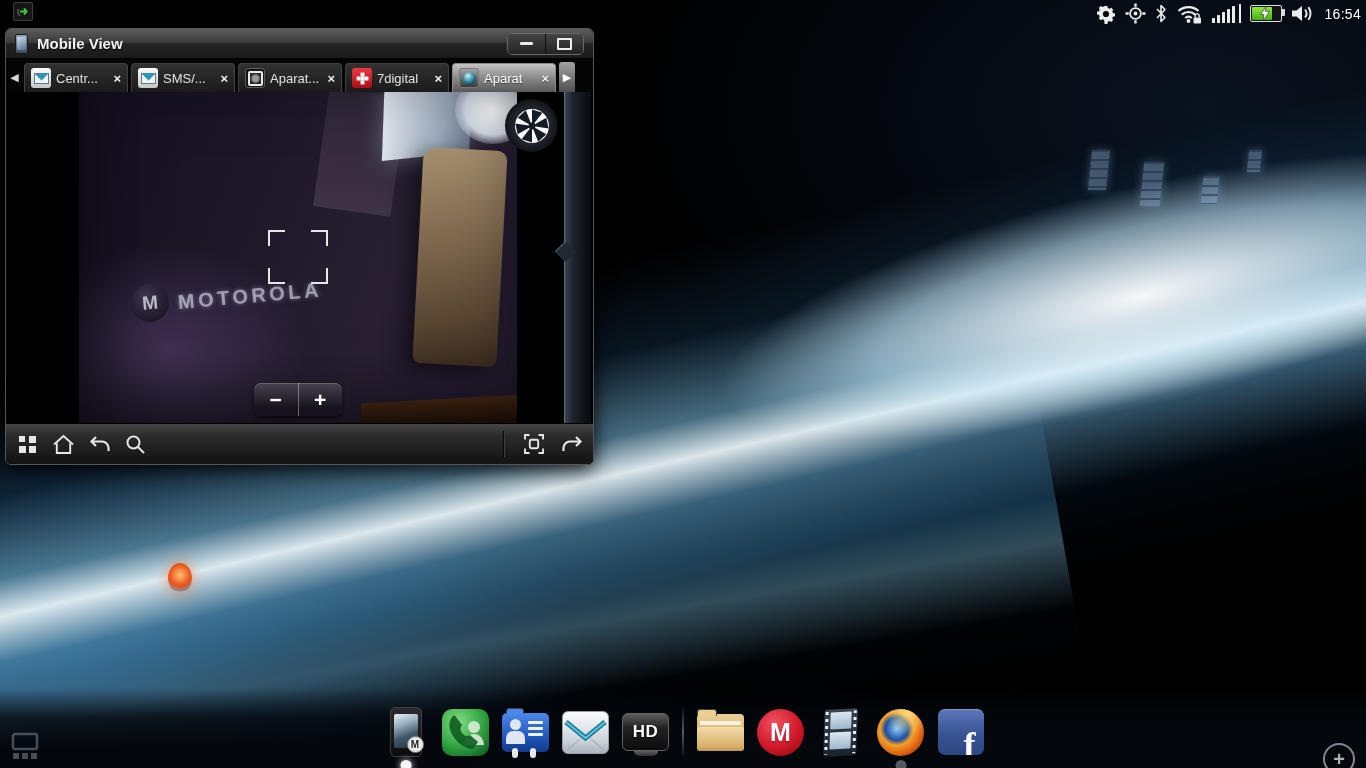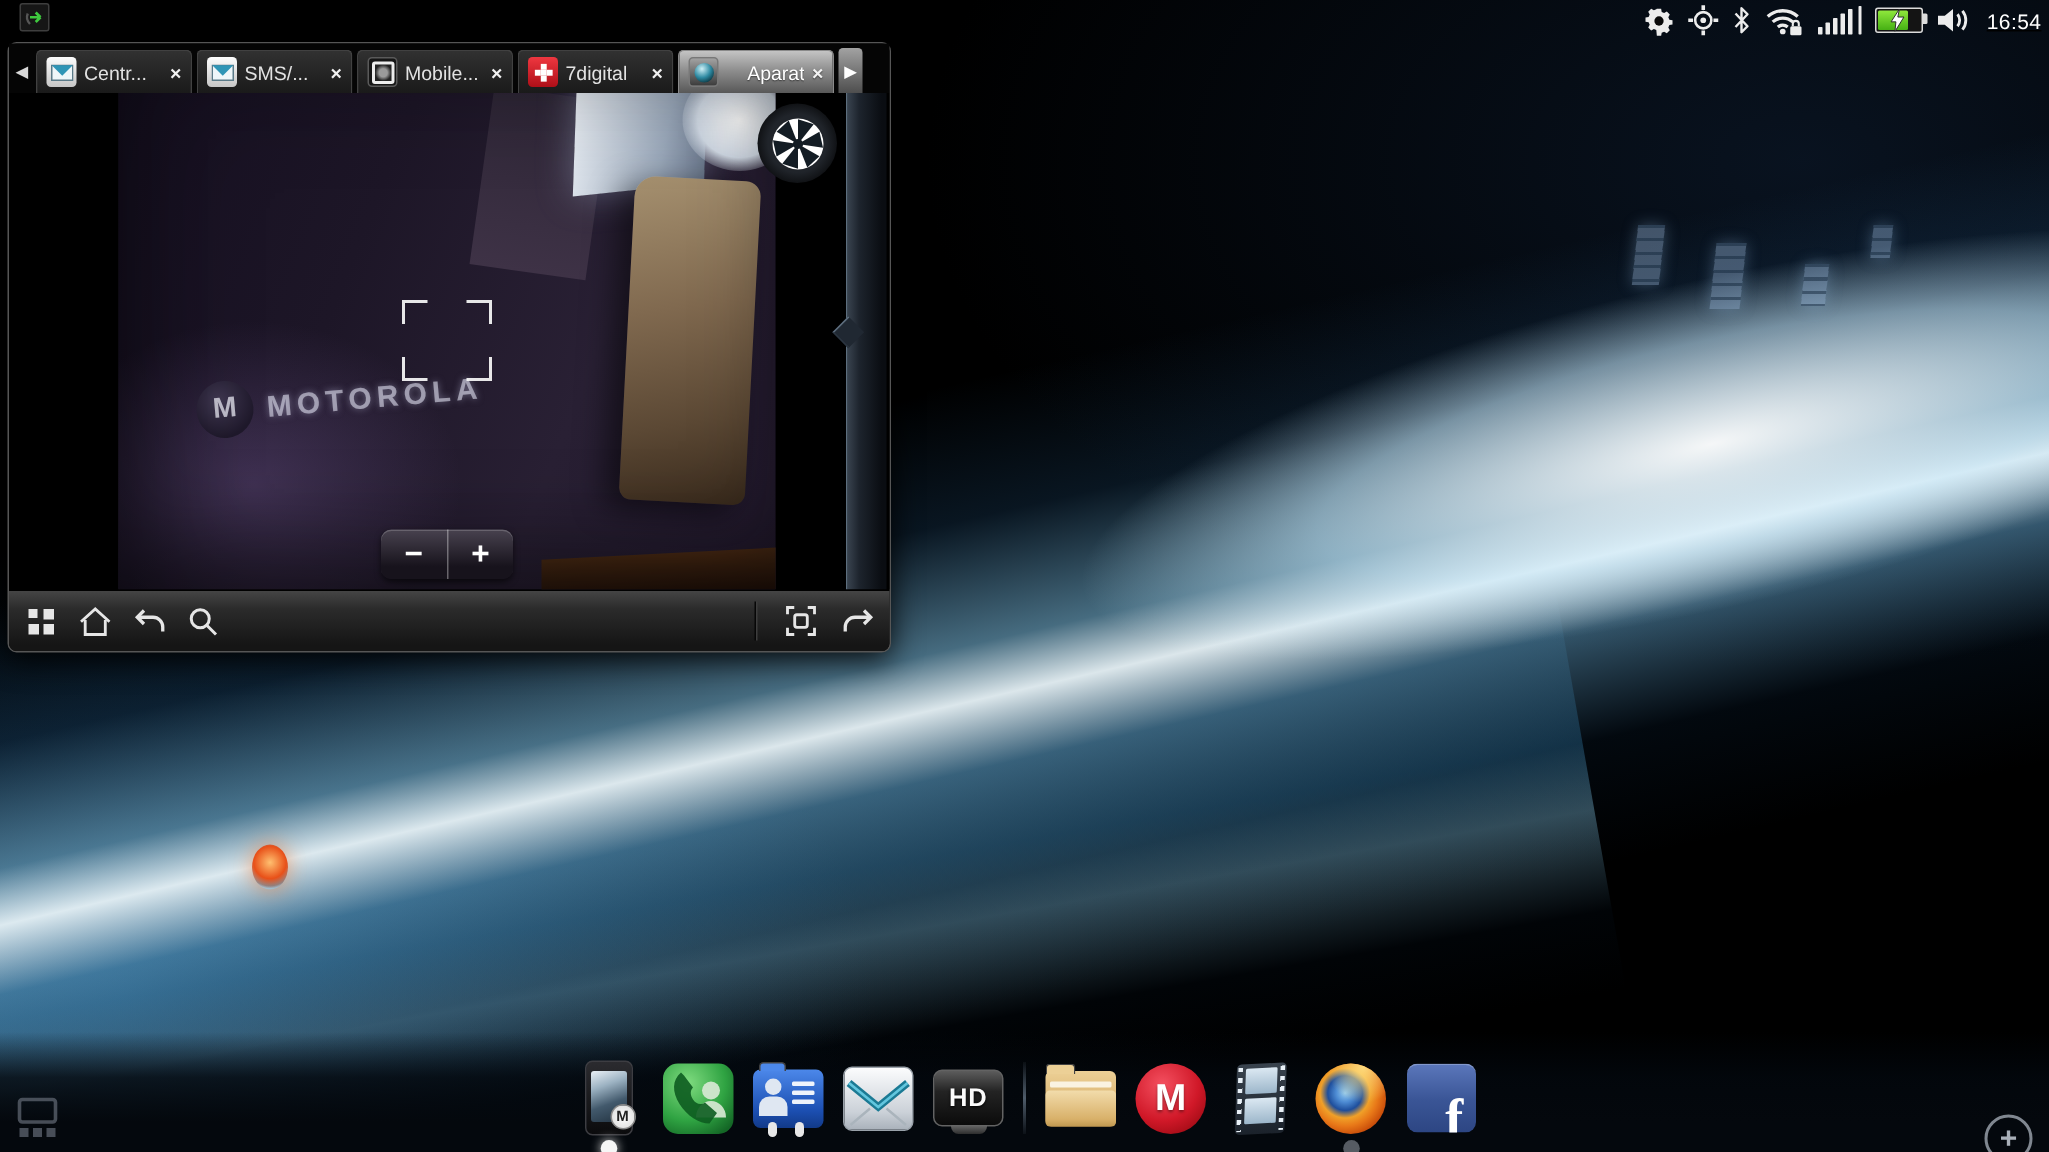--- a/index.html
+++ b/index.html
@@ -72,21 +72,21 @@
 
   
   .tabbar{height:33px;background:#050505;display:flex;align-items:flex-end;padding:0 2px;gap:3px;}
   .tab-scroll{width:13px;height:30px;display:flex;align-items:center;justify-content:center;
     color:#d8d8d8;font-size:11px;}
   .tab-scroll.right{width:16px;background:linear-gradient(#a2a2a2,#4e4e4e);border-radius:3px 3px 0 0;color:#fff;}
   .tab{flex:0 0 auto;width:104px;height:29px;display:flex;align-items:center;gap:5px;padding:0 6px;
     background:linear-gradient(#313131,#1a1a1a);border:1px solid #414141;border-bottom:none;
     border-radius:4px 4px 0 0;color:#e2e2e2;font-size:13px;box-sizing:border-box;}
   .tab.active{background:linear-gradient(#c4c4c4 0%,#8c8c8c 48%,#585858 100%);color:#fff;
-    border-color:#8a8a8a;text-shadow:0 1px 1px rgba(0,0,0,0.55);text-align:right;}
+    border-color:#8a8a8a;text-shadow:0 1px 1px rgba(0,0,0,0.55);}
   .tab .t-label{flex:1;white-space:nowrap;overflow:hidden;}
   .tab .t-close{font-size:13px;font-weight:bold;color:#f2f2f2;line-height:1;}
   .t-ico{width:20px;height:20px;border-radius:3px;flex:0 0 auto;display:flex;align-items:center;justify-content:center;box-sizing:border-box;}
   .t-ico.email{background:linear-gradient(#fdfdfd,#c6c6c6);}
   .t-ico.frame{background:#161616;border:1px solid #5a5a5a;}
   .t-ico.frame span{display:block;width:11px;height:11px;border:2px solid #ececec;border-radius:2px;
     background:radial-gradient(circle,#9a9a9a 35%,#222 70%);}
   .t-ico.sevend{background:linear-gradient(#ef3740,#ae0f18);}
   .t-ico.cam{background:linear-gradient(#a2a2a2,#3c3c3c);border:1px solid #787878;}
   .t-ico.cam span{display:block;width:13px;height:13px;border-radius:50%;
@@ -291,20 +291,32 @@
         <svg width="24" height="17" viewBox="0 0 24 17">
           <polygon points="1,5.5 5.5,5.5 11,1 11,16 5.5,11.5 1,11.5" fill="#ececec"></polygon>
           <path d="M14 4.5a6.3 6.3 0 0 1 0 8 M17.3 2.2a10 10 0 0 1 0 12.6" stroke="#ececec" stroke-width="1.9" fill="none"></path>
         </svg>
       </span>
       <span class="sb-time">16:54</span>
     </div>
   </div>
 
   <div class="mv-window">
+    <div class="titlebar">
+      <span class="tb-phone"></span>
+      <span class="tb-title">Mobile View</span>
+      <div class="win-btns">
+        <div class="win-btn">
+            <span class="g-min"></span>
+          </div>
+        <div class="win-btn">
+            <span class="g-max"></span>
+          </div>
+      </div>
+    </div>
 
     <div class="tabbar">
       <div class="tab-scroll">◀</div>
 
       <div class="tab">
         <span class="t-ico email">
           <svg width="15" height="11" viewBox="0 0 15 11">
             <rect x="0.5" y="0.5" width="14" height="10" fill="#eef6f9" stroke="#5a7a88" stroke-width="1"></rect>
             <polygon points="0.5,0.5 14.5,0.5 7.5,7.5" fill="#2f95b6"></polygon>
           </svg>
@@ -321,21 +333,21 @@
           </svg>
         </span>
         <span class="t-label">SMS/...</span>
         <span class="t-close">×</span>
       </div>
 
       <div class="tab">
         <span class="t-ico frame">
             <span></span>
           </span>
-        <span class="t-label">Mobile...</span>
+        <span class="t-label">Aparat...</span>
         <span class="t-close">×</span>
       </div>
 
       <div class="tab">
         <span class="t-ico sevend">
           <svg width="15" height="15" viewBox="0 0 19 19" fill="#fff">
             <rect x="7" y="2" width="5" height="5"></rect>
               <rect x="2" y="7" width="5" height="5"></rect>
             <rect x="7" y="7" width="5" height="5"></rect>
               <rect x="12" y="7" width="5" height="5"></rect>

